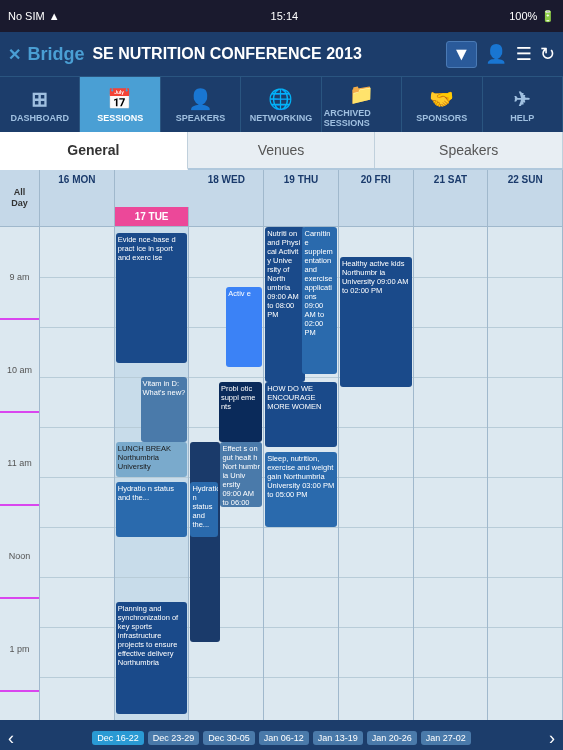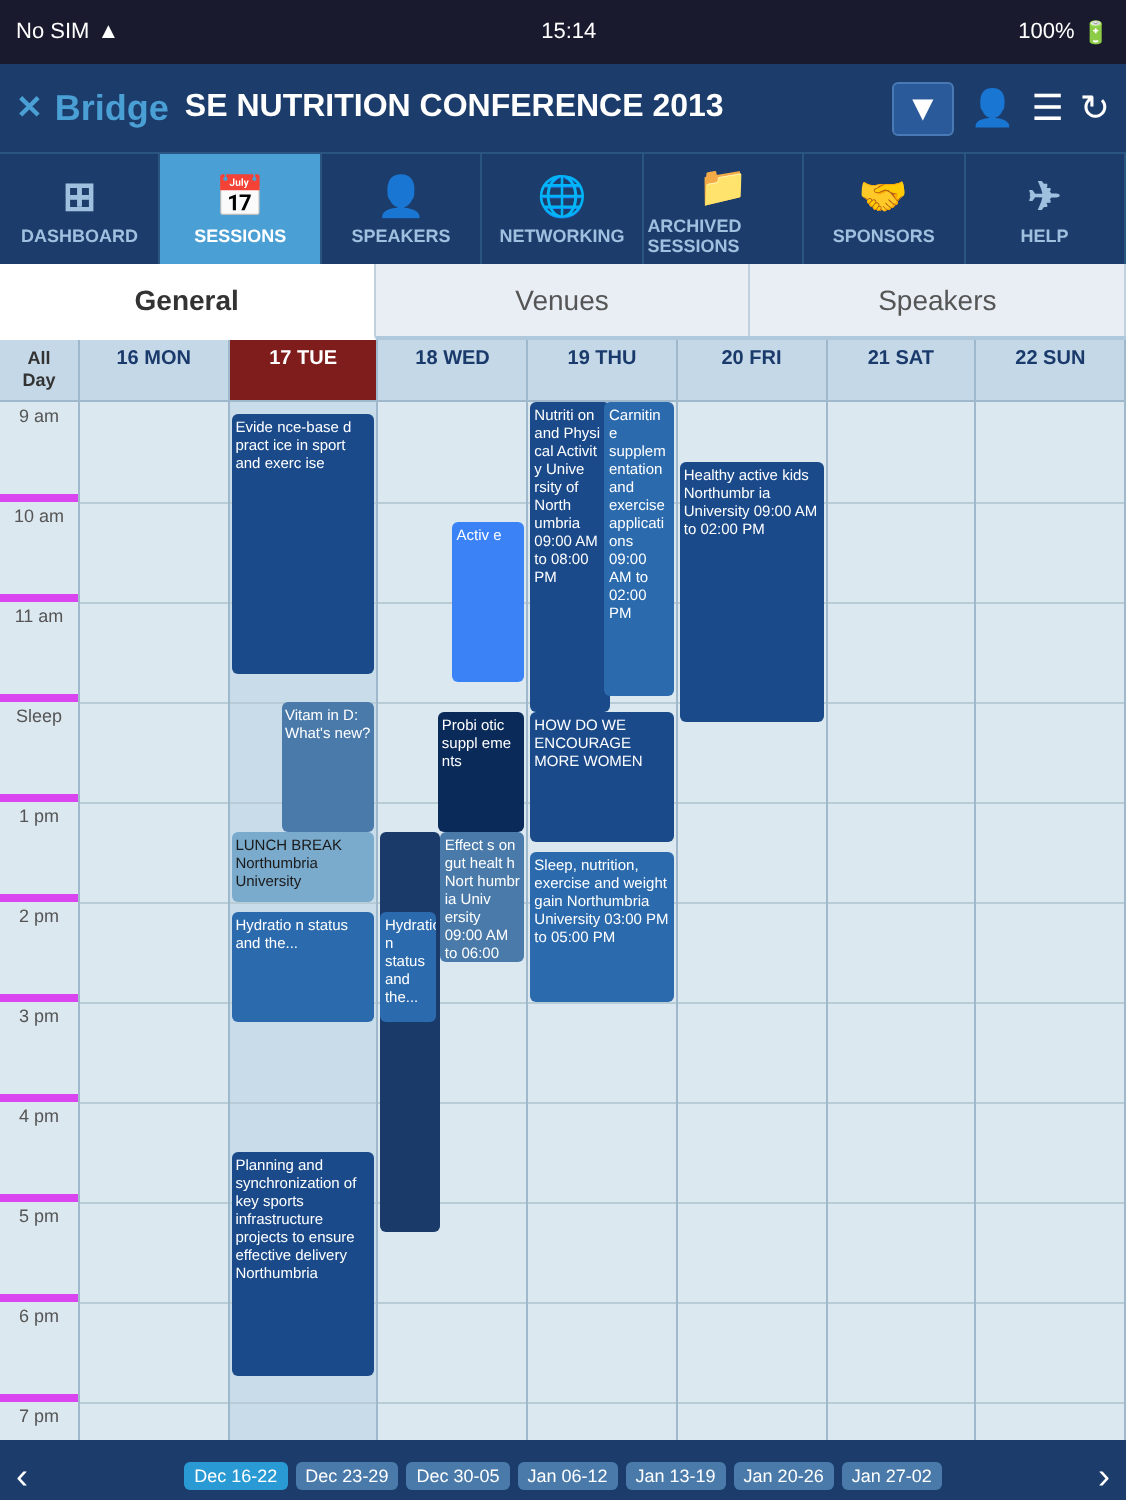--- a/index.html
+++ b/index.html
@@ -122,22 +122,23 @@
     .cal-day-header {
       flex: 1;
       text-align: center;
       padding: 4px 2px;
       font-size: 10px;
       font-weight: bold;
       color: #1a3a6b;
       border-right: 1px solid #a0b8cc;
     }
     .cal-day-header.today {
-      background: #7f1d1d;
+      background: #ec4899;
       color: white;
+      margin-top: 37px;
     }
 
     
     .cal-grid {
       display: flex;
       flex: 1;
       overflow: hidden;
       background: #dce8f0;
     }
     .cal-time-col {
@@ -146,21 +147,22 @@
       border-right: 1px solid #a0b8cc;
     }
     .cal-time-slot {
       height: 50px;
       display: flex;
       align-items: flex-start;
       justify-content: center;
       padding-top: 2px;
       font-size: 9px;
       color: #555;
-      border-bottom: 4px solid #d946ef;
+      border-bottom: 2px solid #d946ef;
+      margin-top: 43px;
     }
     .cal-days-grid {
       flex: 1;
       display: flex;
       position: relative;
       overflow: hidden;
     }
     .cal-day-col {
       flex: 1;
       border-right: 1px solid #a0b8cc;
@@ -306,21 +308,21 @@
       <div class="cal-day-header">22 SUN</div>
     </div>
   </div>
 
   <div class="cal-grid">
 
     <div class="cal-time-col">
       <div class="cal-time-slot">9 am</div>
       <div class="cal-time-slot">10 am</div>
       <div class="cal-time-slot">11 am</div>
-      <div class="cal-time-slot">Sleep</div>
+      <div class="cal-time-slot">Noon</div>
       <div class="cal-time-slot">1 pm</div>
       <div class="cal-time-slot">2 pm</div>
       <div class="cal-time-slot">3 pm</div>
       <div class="cal-time-slot">4 pm</div>
       <div class="cal-time-slot">5 pm</div>
       <div class="cal-time-slot">6 pm</div>
       <div class="cal-time-slot">7 pm</div>
     </div>
 
     <div class="cal-days-grid">

